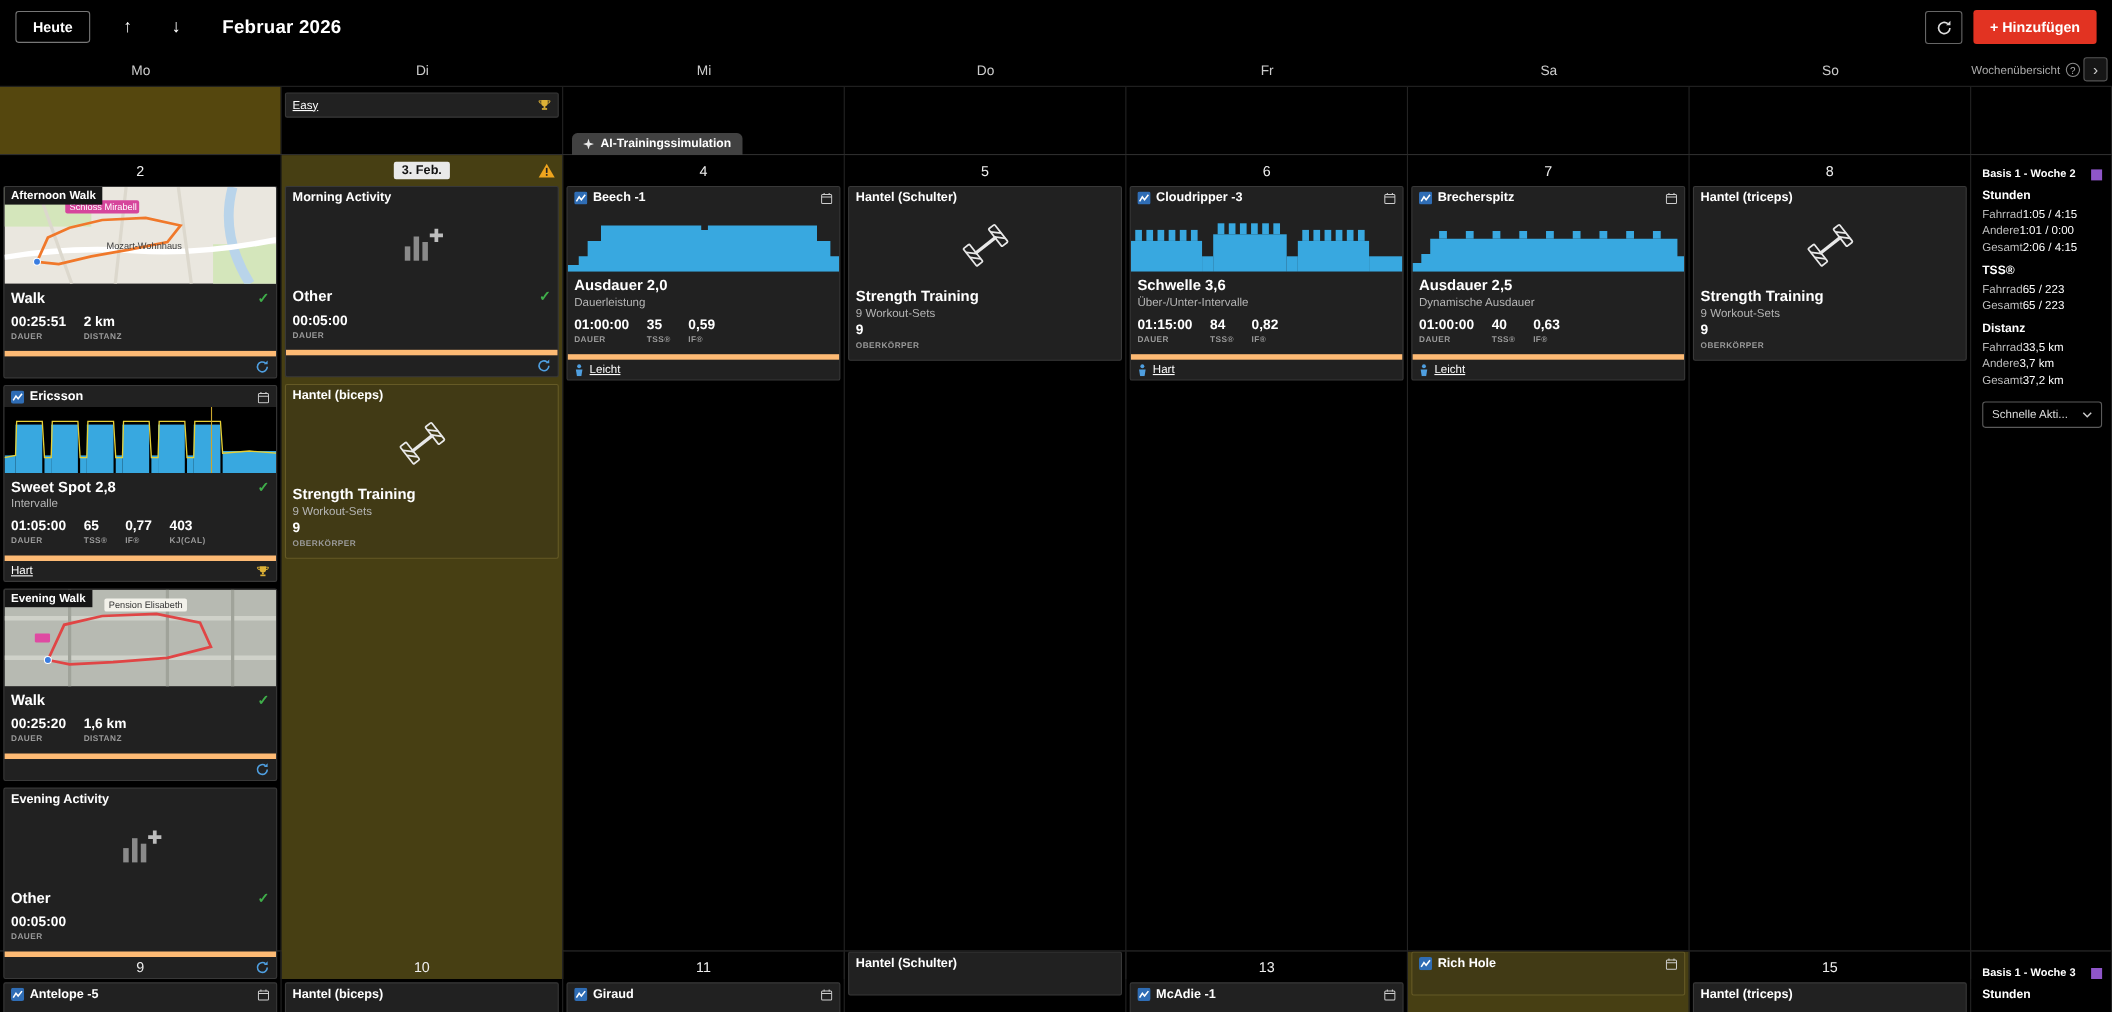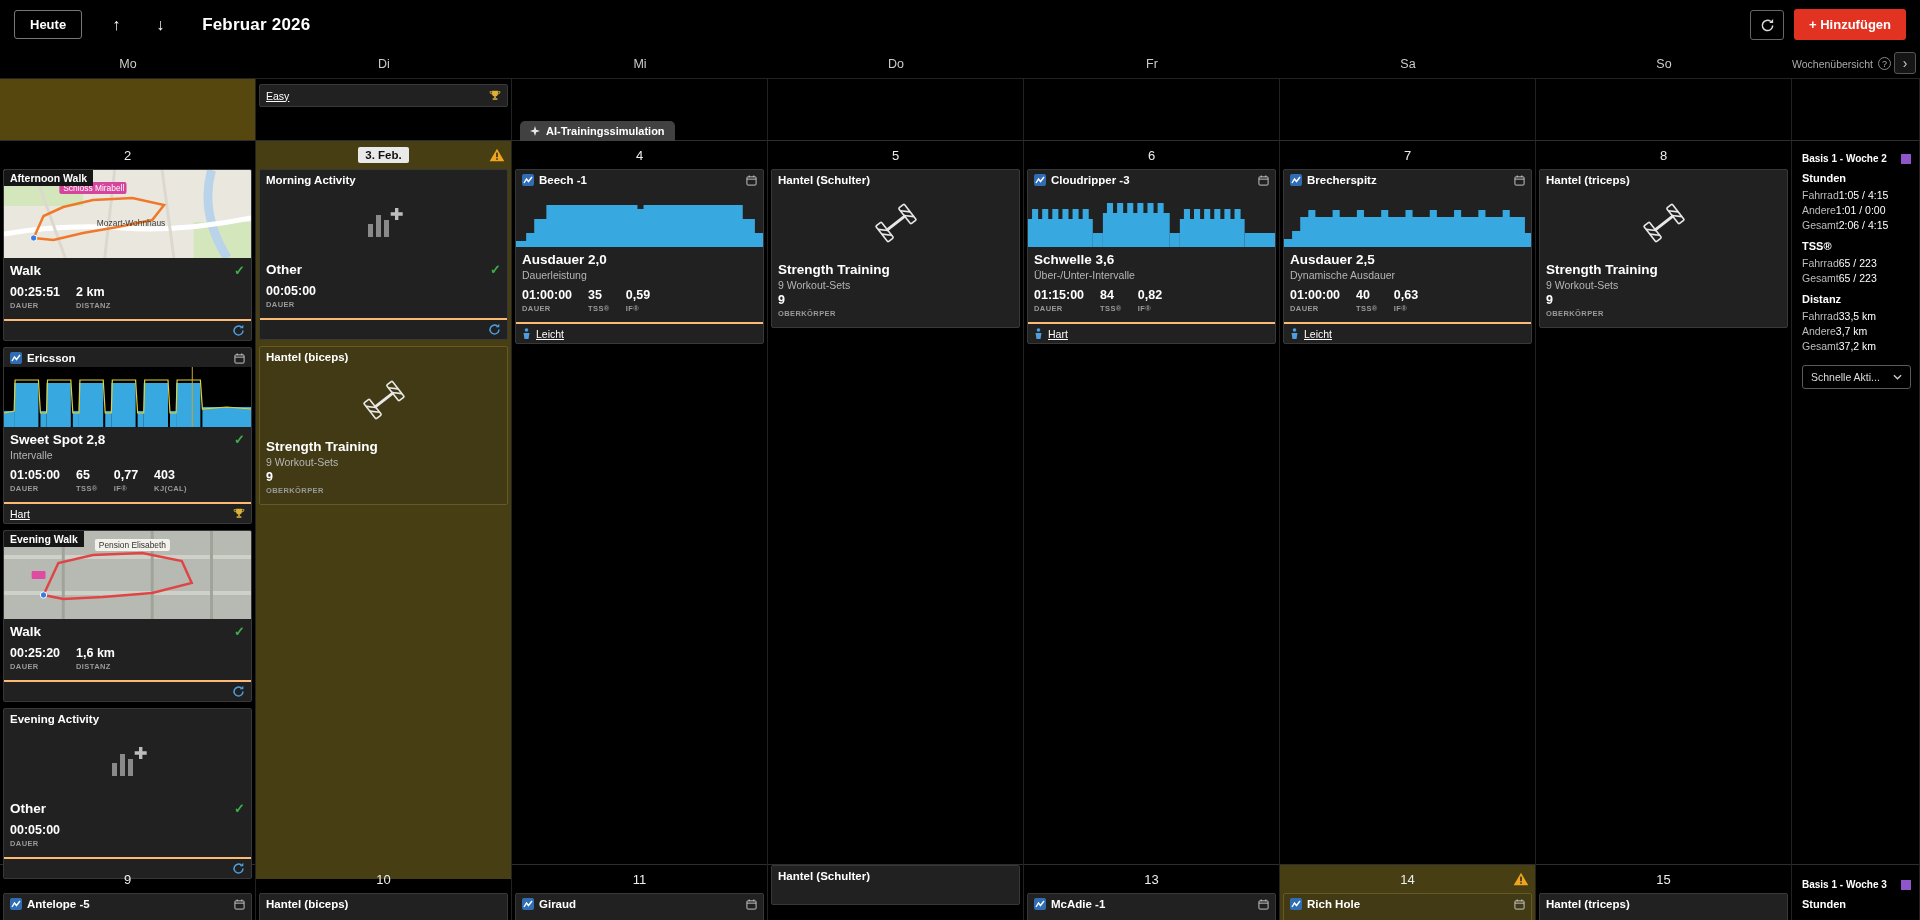--- a/index.html
+++ b/index.html
@@ -43,21 +43,21 @@
   .card-head .spacer{margin-left:auto;line-height:0}
   .map{height:88px;position:relative}
   .map svg{display:block;width:100%;height:100%}
   .overlay-name{position:absolute;left:0;top:0;background:#161616;color:#fff;font-size:10.5px;font-weight:bold;padding:2px 6px}
   .card-title-row{display:flex;align-items:center;padding:5px 6px 0;font-size:13.5px;font-weight:bold}
   .check{margin-left:auto;color:#3fae4a;font-size:13px;font-weight:bold}
   .card-sub{padding:2px 6px 0;color:#b5b5b5;font-size:10.5px}
   .stats{display:flex;gap:16px;padding:7px 6px 9px}
   .stat .v{font-size:12.5px;font-weight:bold}
   .stat .l{font-size:7.5px;color:#9a9a9a;letter-spacing:.4px;margin-top:2px;font-weight:bold}
-  .card-foot{border-top:2px solid #fdba74;display:flex;align-items:center;gap:5px;padding:3px 6px;min-height:21px}
+  .card-foot{border-top:5px solid #fdba74;display:flex;align-items:center;gap:5px;padding:3px 6px;min-height:21px}
   .feel{font-size:10.5px;text-decoration:underline;color:#fff}
   .foot-right{margin-left:auto;line-height:0}
   .chart{height:58px}
   .chart svg{display:block;width:100%;height:100%}
   .chart.dark{background:#000;height:60px}
   .icon-area{height:68px;display:flex;align-items:center;justify-content:center}
   .sets{padding:2px 6px 9px}
   .frag{margin:5px 3px 0}
   .w2card{height:40px;margin:0 3px}
 
@@ -785,28 +785,20 @@
         <span class="spacer"><svg width="11" height="11" viewBox="0 0 12 12">
               <rect x="1" y="2" width="10" height="9" rx="1" fill="none" stroke="#cfcfcf"></rect>
               <line x1="1" y1="4.5" x2="11" y2="4.5" stroke="#cfcfcf"></line>
               <line x1="3.5" y1="0.5" x2="3.5" y2="2.5" stroke="#cfcfcf"></line>
               <line x1="8.5" y1="0.5" x2="8.5" y2="2.5" stroke="#cfcfcf"></line>
             </svg></span>
       </div>
     </div>
   </div>
   <div class="cell today">
-    <div class="daycell-head">
-      <span>14</span>
-      <span class="warn"><svg width="16" height="14" viewBox="0 0 16 14">
-            <path d="M8 .8 15.3 13.3 H.7 Z" fill="#efa51e"></path>
-            <rect x="7.25" y="4.6" width="1.5" height="4.6" fill="#222"></rect>
-            <rect x="7.25" y="10.3" width="1.5" height="1.5" fill="#222"></rect>
-          </svg></span>
-    </div>
     <div class="card olive w2card">
       <div class="card-head">
         <span style="line-height:0"><svg width="12" height="12" viewBox="0 0 12 12">
               <rect width="12" height="12" rx="2" fill="#2f6db5"></rect>
               <polyline points="2,9 4.5,5 6.5,7.5 10,3" stroke="#fff" stroke-width="1.4" fill="none"></polyline>
             </svg></span>
         <span>Rich Hole</span>
         <span class="spacer"><svg width="11" height="11" viewBox="0 0 12 12">
               <rect x="1" y="2" width="10" height="9" rx="1" fill="none" stroke="#cfcfcf"></rect>
               <line x1="1" y1="4.5" x2="11" y2="4.5" stroke="#cfcfcf"></line>

